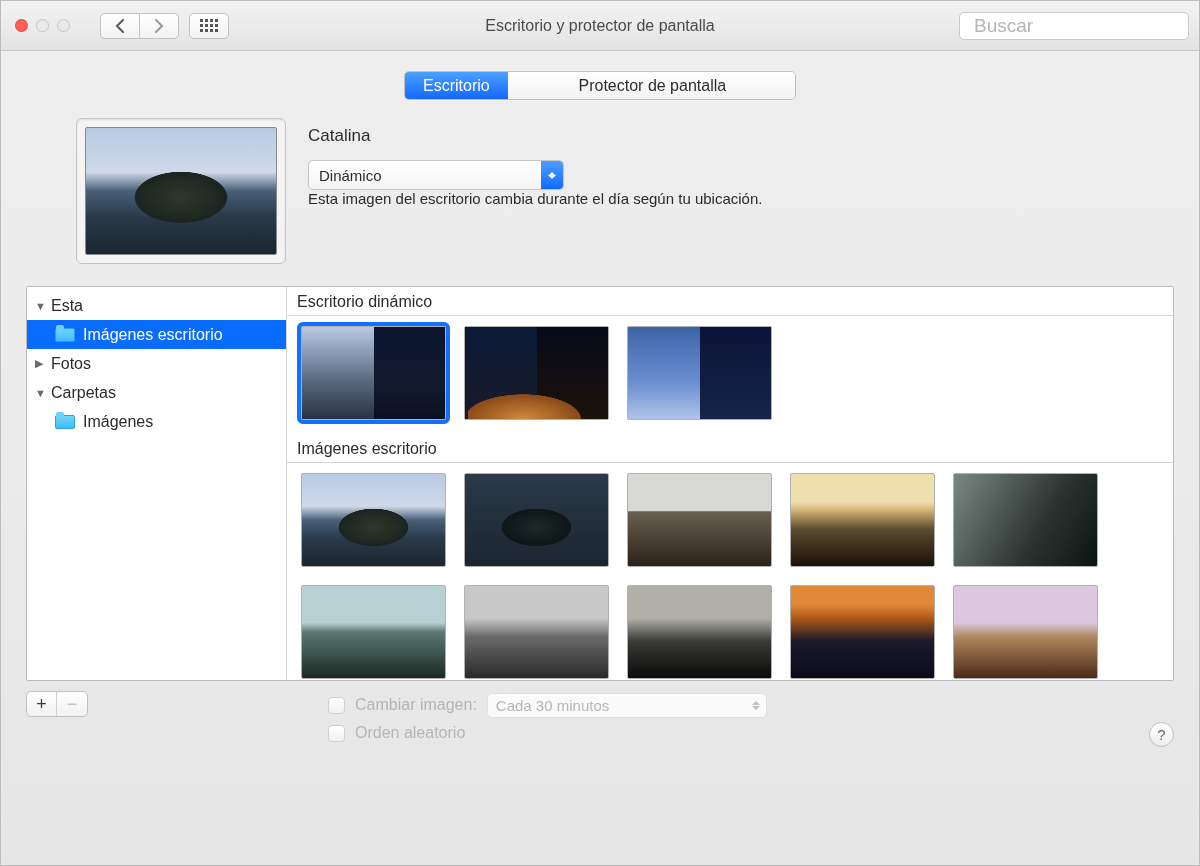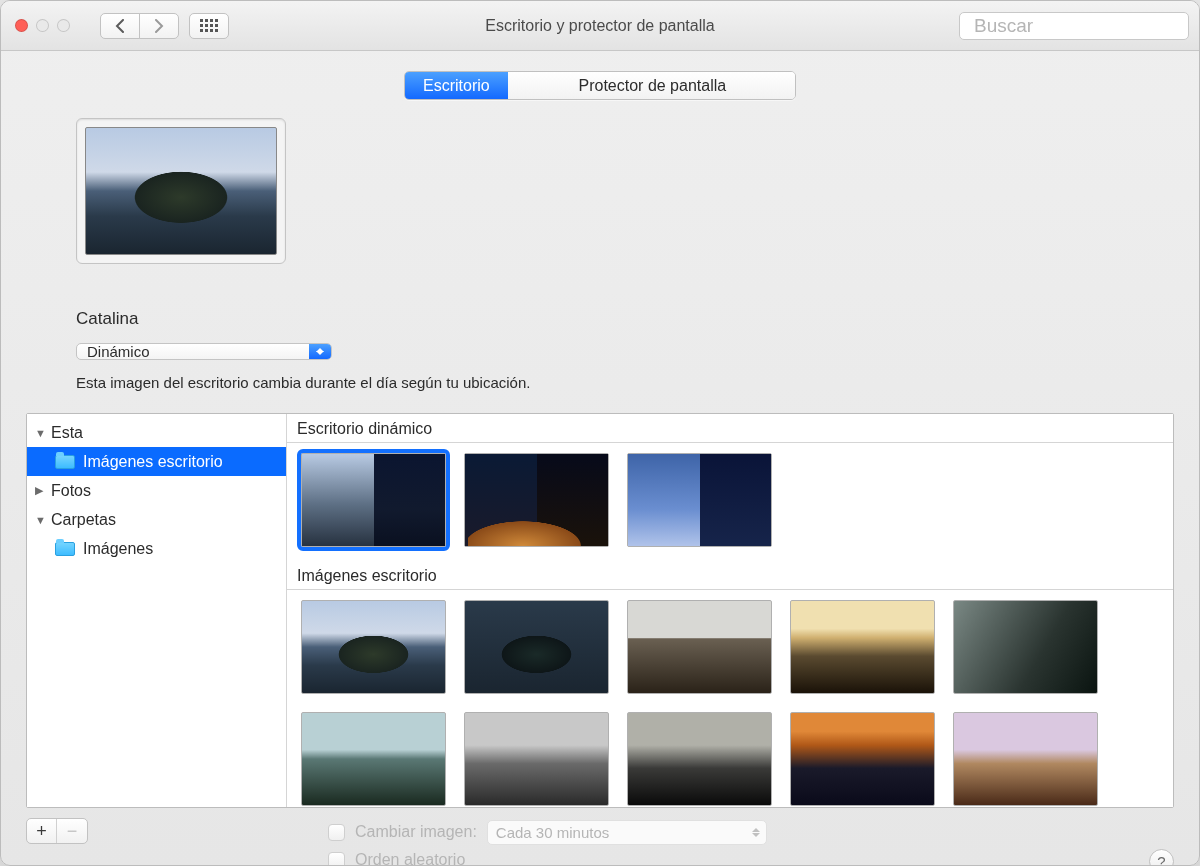--- a/index.html
+++ b/index.html
@@ -1,18 +1,18 @@
 <!DOCTYPE html>
 <html><head>
 <meta charset="utf-8">
 <style>
 * { margin:0; padding:0; box-sizing:border-box; font-family:-apple-system,"Helvetica Neue",Arial,sans-serif; }
 body { background:#eee; width:1200px; height:866px; overflow:hidden; }
 
-.window { width:1200px; height:866px; background:linear-gradient(#efefef,#e6e6e6); border:1px solid #bcbcbc; border-radius:10px; box-shadow:0 10px 40px rgba(0,0,0,.25); overflow:hidden; }
+.window { width:1200px; height:866px; background:linear-gradient(#efefef,#e6e6e6); border:1px solid #bcbcbc; border-radius:0; box-shadow:0 10px 40px rgba(0,0,0,.25); overflow:hidden; }
 
 .titlebar { height:50px; display:flex; align-items:center; padding:0 10px; background:linear-gradient(#f3f3f3,#e3e3e3); border-bottom:1px solid #c7c7c7; position:relative; }
 .traffic { display:flex; gap:8px; padding-left:4px; }
 .traffic span { width:13px; height:13px; border-radius:50%; display:block; border:.5px solid rgba(0,0,0,.15); }
 .t-close{background:#ff5f57;} .t-min{background:#e9e9e9;} .t-max{background:#e9e9e9;}
 .nav-group{display:flex;margin-left:30px;}
 .nav-btn{width:40px;height:26px;background:linear-gradient(#fff,#f2f2f2);border:1px solid #c2c2c2;display:flex;align-items:center;justify-content:center;color:#9a9a9a;font-size:16px;}
 .nav-btn.left{border-radius:5px 0 0 5px;}
 .nav-btn.right{border-radius:0 5px 5px 0;margin-left:-1px;}
 .nav-btn.enabled{color:#5b5b5b;}
@@ -25,29 +25,29 @@
 .search input{border:none;outline:none;flex:1;font-size:19px;background:transparent;}
 .search input::placeholder{color:#b5b5b5;}
 
 .content{padding:20px 25px 14px;}
 
 .tabseg{display:flex;width:392px;margin:0 auto 18px;border:1px solid #c0c0c0;border-radius:5px;overflow:hidden;height:29px;box-shadow:0 1px 0 rgba(255,255,255,.5);}
 .tabseg div{flex:0 0 auto;display:flex;align-items:center;justify-content:center;font-size:16px;padding:0 18px;}
 .tabseg .active{background:linear-gradient(#4ba0ff,#1369ff);color:#fff;}
 .tabseg .inactive{background:linear-gradient(#fff,#f2f2f2);color:#2c2c2c;flex:1;padding-left:20px;}
 
-.toprow{display:flex;gap:37px;align-items:flex-start;padding-left:50px;flex-direction:column;}
+.toprow{display:flex;gap:22px;align-items:flex-start;padding-left:50px;}
 .preview{width:210px;height:146px;border:1px solid #c4c4c4;border-radius:6px;padding:8px;background:#f4f4f4;box-shadow:inset 0 1px 2px rgba(0,0,0,.1);}
 .preview .img{width:100%;height:100%;border-radius:2px;background:
  radial-gradient(ellipse 60% 50% at 50% 55%,#2d3a2a,#1a2420 40%,transparent 41%),
  linear-gradient(180deg,#b8cae3 0%,#cfd9e8 35%,#4a5f78 50%,#2a3a4a 70%,#1a2530 100%);
  border:1px solid #888;}
 .info{flex:1;padding-top:8px;}
 .info h3{font-size:17px;font-weight:400;color:#2b2b2b;margin-bottom:14px;}
-.dropdown{display:flex;width:256px;height:17px;border:1px solid #c4c4c4;border-radius:5px;overflow:hidden;background:linear-gradient(#fff,#f4f4f4);margin-bottom:14px;}
+.dropdown{display:flex;width:256px;height:30px;border:1px solid #c4c4c4;border-radius:5px;overflow:hidden;background:linear-gradient(#fff,#f4f4f4);}
 .dropdown .label{flex:1;padding:0 10px;display:flex;align-items:center;font-size:15px;color:#2b2b2b;}
 .dropdown .arr{width:22px;background:linear-gradient(#4ba0ff,#1369ff);display:flex;flex-direction:column;align-items:center;justify-content:center;gap:1px;}
 .dropdown .arr::before,.dropdown .arr::after{content:"";border:4px solid transparent;}
 .dropdown .arr::before{border-bottom-color:#fff;margin-bottom:-1px;}
 .dropdown .arr::after{border-top-color:#fff;margin-top:-1px;}
 .desc{font-size:15px;color:#2b2b2b;}
 
 .browser{display:flex;margin-top:22px;border:1px solid #bcbcbc;border-radius:2px;height:395px;background:#fff;}
 .sidebar{width:260px;border-right:1px solid #d5d5d5;background:#fff;overflow:auto;padding-top:4px;}
 .sb-row{display:flex;align-items:center;height:29px;font-size:16px;color:#2b2b2b;padding-left:8px;gap:4px;cursor:pointer;}

